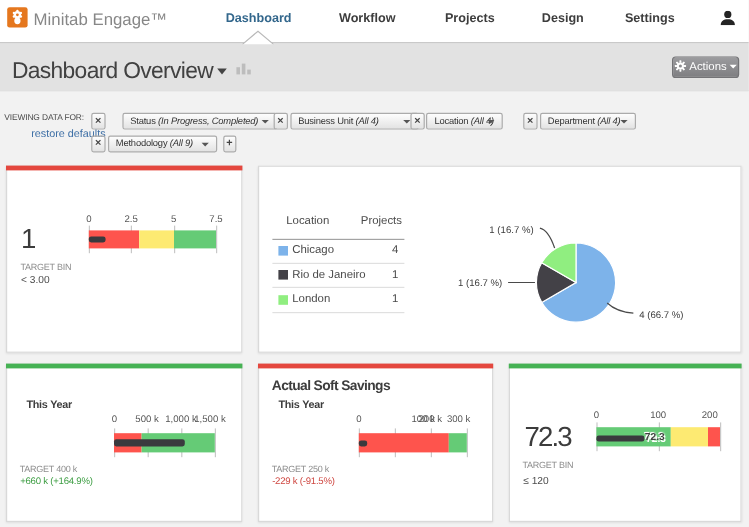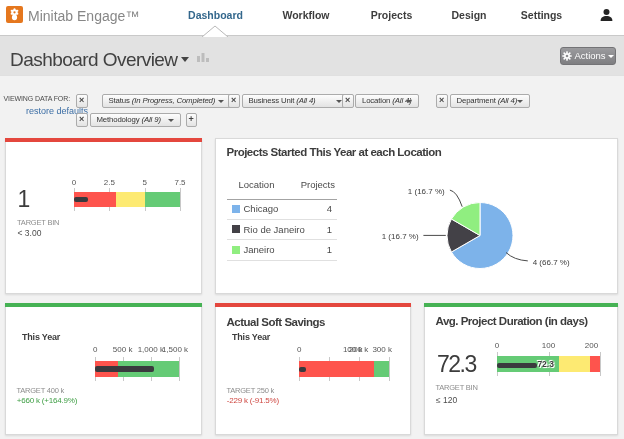--- a/index.html
+++ b/index.html
@@ -145,34 +145,33 @@
     <div style="width:42.4px;background:#fe544d;"></div>
     <div style="width:28.2px;background:#fdea72;"></div>
     <div style="width:35.4px;background:#65cb76;"></div>
   </div>
   <div class="marker" style="left:68px;top:58px;width:13.5px;height:4.6px;"></div>
   <div class="tlabel" style="left:11px;top:78.7px;">TARGET BIN</div>
   <div class="tval" style="left:11.5px;top:88.6px;">&lt; 3.00</div>
 </div>
 
 <div class="card" id="c2" style="left:215px;top:138px;width:403px;height:156px;">
-  <div class="ctitle" style="top:6.6px;">Projects Started This Year at each Location</div>
   <div class="t2" style="left:22.5px;top:41.4px;">Location</div>
   <div class="t2" style="left:75px;top:41.4px;width:44px;text-align:right;">Projects</div>
   <div class="tline" style="left:11px;top:59.5px;width:110px;background:#a3a3a3;"></div>
   <div class="sq" style="left:15.5px;top:65.5px;background:#7db3ea;"></div>
   <div class="t2" style="left:27.5px;top:65px;">Chicago</div>
   <div class="t2" style="left:75px;top:65px;width:41px;text-align:right;">4</div>
   <div class="tline" style="left:11px;top:79.5px;width:110px;background:#e0e0e0;"></div>
   <div class="sq" style="left:15.5px;top:86px;background:#434147;"></div>
   <div class="t2" style="left:27.5px;top:85.5px;">Rio de Janeiro</div>
   <div class="t2" style="left:75px;top:85.5px;width:41px;text-align:right;">1</div>
   <div class="tline" style="left:11px;top:100px;width:110px;background:#e0e0e0;"></div>
   <div class="sq" style="left:15.5px;top:106.5px;background:#90ee80;"></div>
-  <div class="t2" style="left:27.5px;top:106px;">Janeiro</div>
+  <div class="t2" style="left:27.5px;top:106px;">London</div>
   <div class="t2" style="left:75px;top:106px;width:41px;text-align:right;">1</div>
   <div class="tline" style="left:11px;top:120.5px;width:110px;background:#e0e0e0;"></div>
   <svg width="401" height="154" viewBox="0 0 401 154" style="position:absolute;left:0;top:0;pointer-events:none;">
     <path d="M264,96.5 L264,63.5 A33,33 0 1 1 235.42,113 Z" fill="#7db3ea" stroke="#fff" stroke-width="1"></path>
     <path d="M264,96.5 L235.42,113 A33,33 0 0 1 235.42,80 Z" fill="#434147" stroke="#fff" stroke-width="1"></path>
     <path d="M264,96.5 L235.42,80 A33,33 0 0 1 264,63.5 Z" fill="#90ee80" stroke="#fff" stroke-width="1"></path>
     <path d="M233.9,51.1 Q241,52.5 246.2,67.7" fill="none" stroke="#4a4a4a" stroke-width="1"></path>
     <path d="M207.4,96.4 L229.8,96.4" fill="none" stroke="#4a4a4a" stroke-width="1"></path>
     <path d="M290,113.5 Q298,121 311.8,121.9" fill="none" stroke="#4a4a4a" stroke-width="1"></path>
     <text x="191.8" y="55.4" font-size="8" fill="#3c3c3c">1 (16.7 %)</text>
@@ -217,21 +216,20 @@
     <div style="width:74.7px;background:#fe544d;"></div>
     <div style="width:14.9px;background:#65cb76;"></div>
   </div>
   <div class="marker" style="left:83.2px;top:63px;width:7px;height:4.5px;"></div>
   <div class="tlabel" style="left:10.4px;top:81.9px;">TARGET 250 k</div>
   <div class="delta" style="left:10.8px;top:92px;color:#cf4842;">-229 k (-91.5%)</div>
 </div>
 
 <div class="card" id="c5" style="left:424px;top:303px;width:194px;height:132px;">
   <div class="cardtop" style="background:#46b254;"></div>
-  <div class="ctitle" style="top:10.9px;">Avg. Project Duration (in days)</div>
   <div class="bigval" style="left:12px;top:48.7px;">72.3</div>
   <div class="axlab" style="left:72px;top:38px;">0</div>
   <div class="axlab" style="left:123.5px;top:38px;">100</div>
   <div class="axlab" style="left:166.5px;top:38px;">200</div>
   <div class="tick" style="left:72px;top:48px;height:24px;"></div>
   <div class="tick" style="left:123.5px;top:48px;height:24px;"></div>
   <div class="tick" style="left:175px;top:48px;height:24px;"></div>
   <div class="bar" style="left:72px;top:51.5px;width:103.3px;height:16.5px;">
     <div style="width:62px;background:#65cb76;"></div>
     <div style="width:31px;background:#fdea72;"></div>

